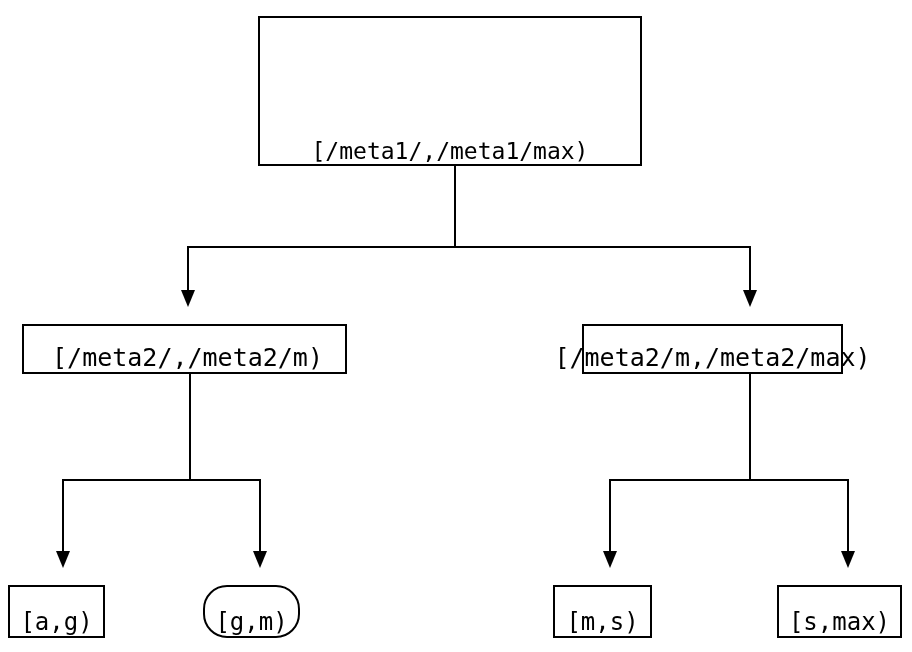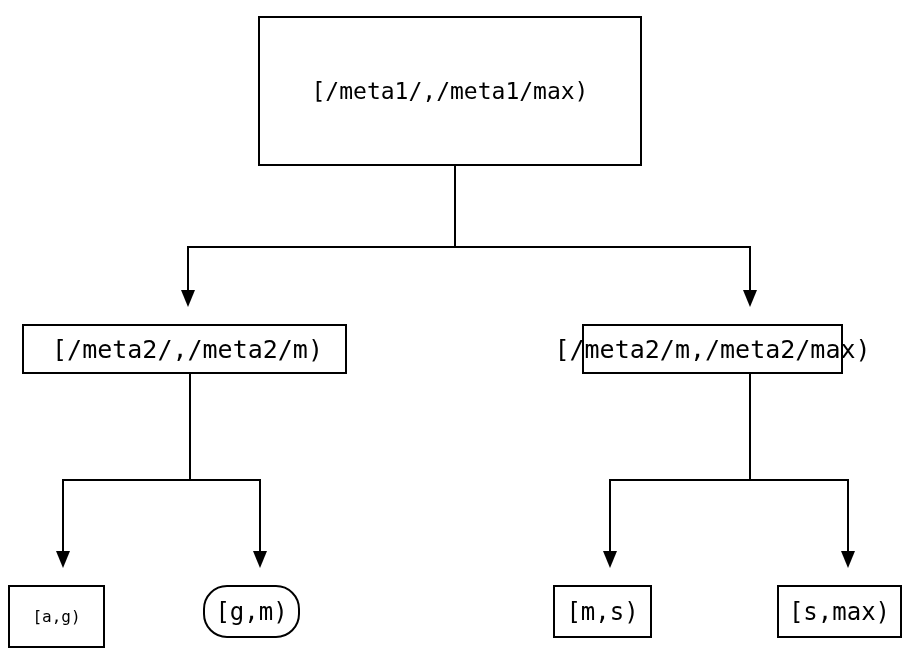--- a/index.html
+++ b/index.html
@@ -15,28 +15,28 @@
     overflow: hidden;
     font-family: "DejaVu Sans Mono", "Liberation Mono", monospace;
     color: #000000;
   }
   .node {
     position: absolute;
     box-sizing: border-box;
     border: 2px solid #000000;
     background: #ffffff;
     display: flex;
-    align-items: center;
+    align-items: flex-end;
     justify-content: center;
     white-space: nowrap;
   }
   .node-root   { left: 258px; top: 16px;  width: 384px; height: 150px; font-size: 23px; }
   .node-left   { left: 22px;  top: 324px; width: 325px; height: 50px;  font-size: 25px; padding-left: 6px; }
   .node-right  { left: 582px; top: 324px; width: 261px; height: 50px;  font-size: 25px; }
-  .node-leaf1  { left: 8px;   top: 585px; width: 97px;  height: 63px;  font-size: 16px; }
+  .node-leaf1  { left: 8px;   top: 585px; width: 97px;  height: 53px;  font-size: 24px; }
   .node-leaf2  { left: 203px; top: 585px; width: 97px;  height: 53px;  font-size: 24px; border-radius: 24px; }
   .node-leaf3  { left: 553px; top: 585px; width: 99px;  height: 53px;  font-size: 24px; }
   .node-leaf4  { left: 777px; top: 585px; width: 125px; height: 53px;  font-size: 24px; }
 
   .vline {
     position: absolute;
     width: 2px;
     background: #000000;
   }
   .hline {

